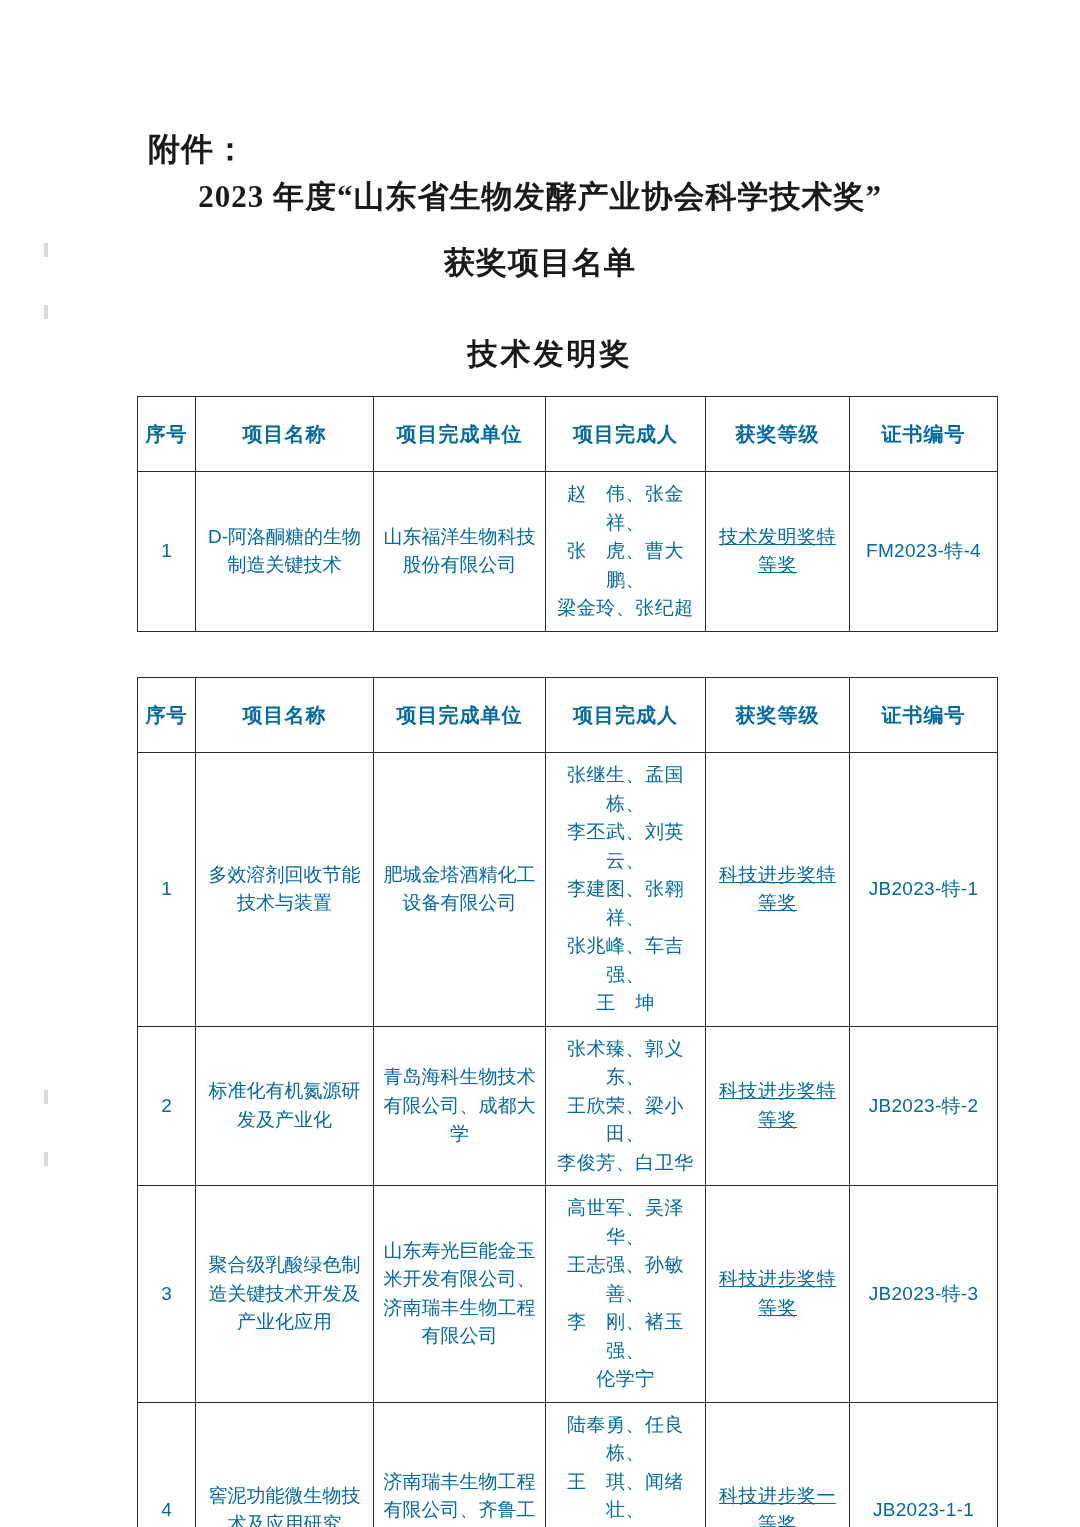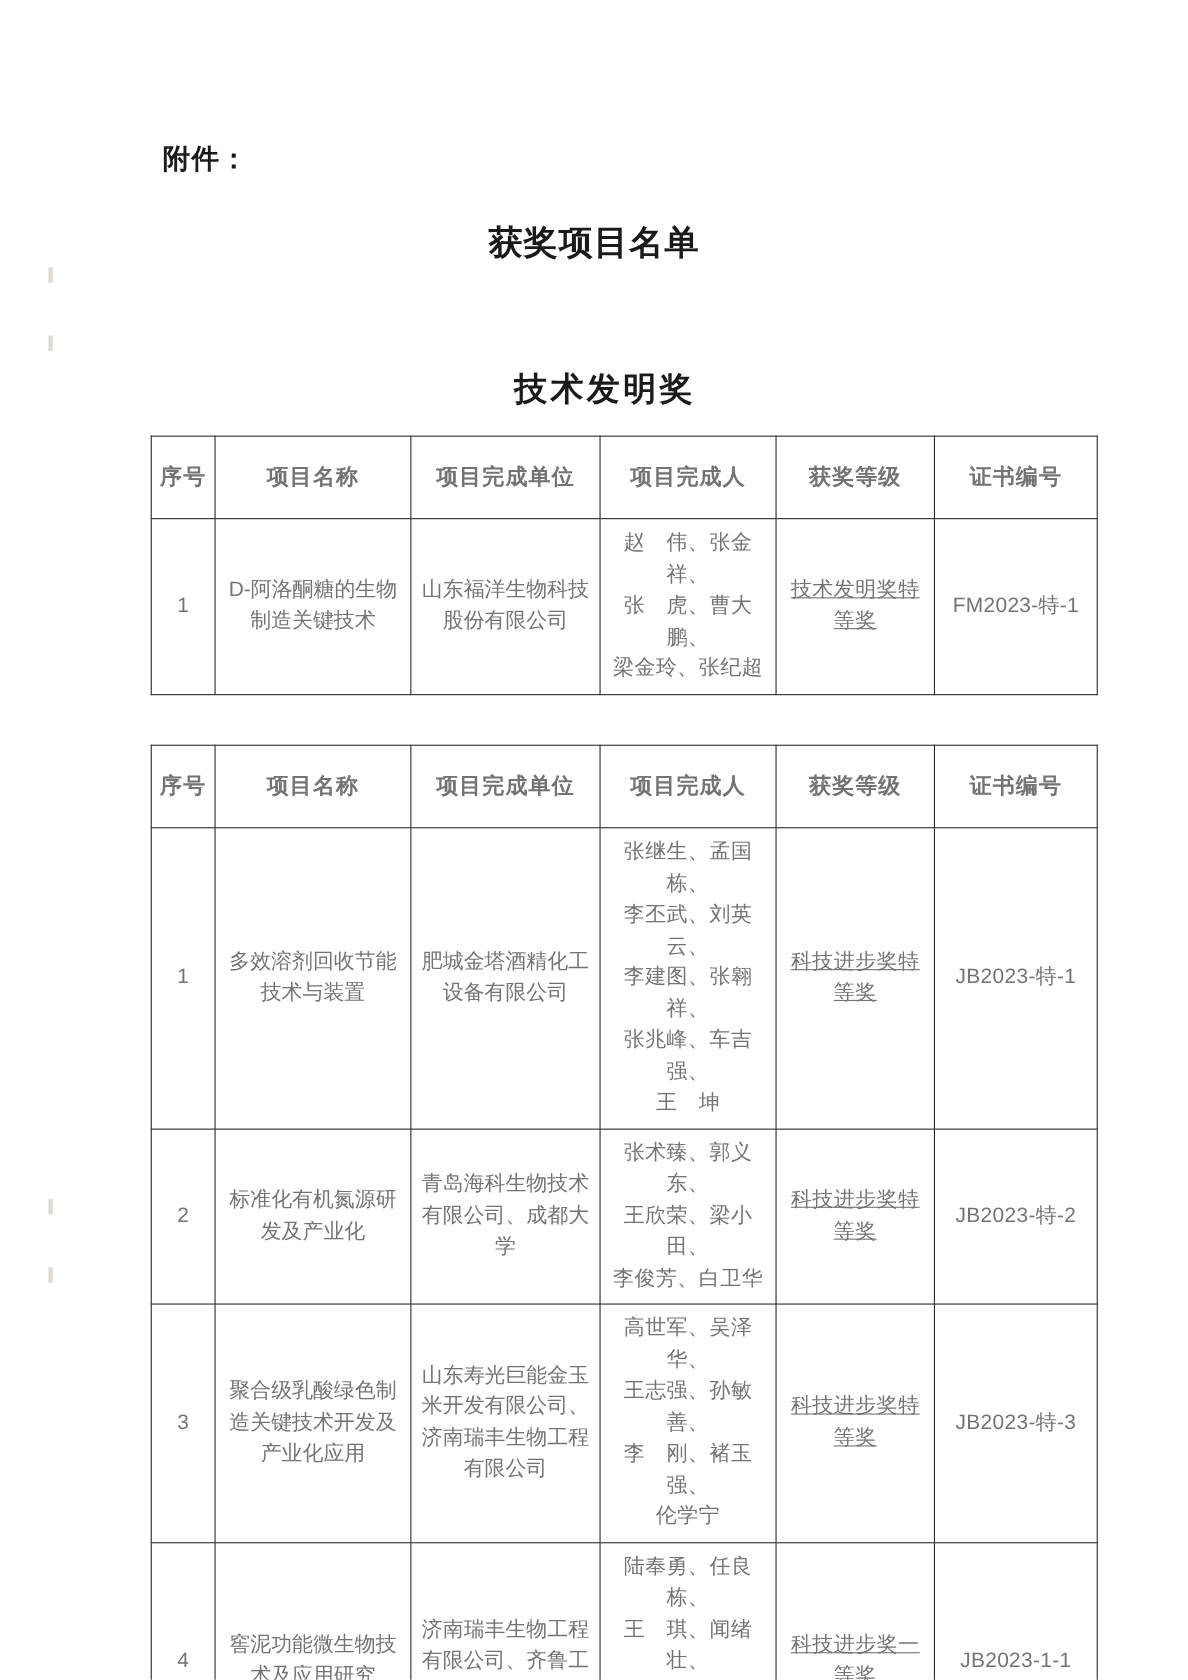--- a/index.html
+++ b/index.html
@@ -27,21 +27,21 @@
     width: 4px;
     height: 14px;
     background: #d9d4cf;
     opacity: .85;
   }
 
   .attach-label {
     position: absolute;
     left: 148px;
     top: 128px;
-    font-size: 25px;
+    font-size: 32px;
     letter-spacing: 1px;
     font-weight: 600;
     font-family: "Liberation Serif", "DejaVu Serif", serif;
   }
 
   .doc-title {
     position: absolute;
     left: 0;
     right: 0;
     top: 176px;
@@ -79,21 +79,21 @@
   }
   table.award-table td,
   table.award-table th {
     border: 1.6px solid #2b2b2b;
     padding: 8px 6px;
     text-align: center;
     vertical-align: middle;
     font-size: 19px;
     line-height: 1.5;
     font-family: "Liberation Sans", "DejaVu Sans", sans-serif;
-    color: #737373;
+    color: #0369a1;
     word-break: break-all;
   }
   table.award-table th {
     font-weight: 700;
     font-size: 20px;
     letter-spacing: 1px;
     height: 58px;
     font-family: "Liberation Serif", "DejaVu Serif", serif;
   }
   .col-no    { width: 58px; }
@@ -121,20 +121,21 @@
 <div class="page">
 
   <span class="scan-mark" style="left:44px; top:243px;"></span>
   <span class="scan-mark" style="left:44px; top:305px;"></span>
   <span class="scan-mark" style="left:44px; top:1090px;"></span>
   <span class="scan-mark" style="left:44px; top:1152px;"></span>
 
   <div class="attach-label">附件：</div>
 
   <div class="doc-title">
+    <span>2023 年度“山东省生物发酵产业协会科学技术奖”</span>
     <span class="line2">获奖项目名单</span>
   </div>
 
   <div class="section-title" id="section-invention-title">技术发明奖</div>
 
   <table class="award-table" id="table-invention">
     <colgroup>
       <col class="col-no">
         <col class="col-name">
         <col class="col-unit">
@@ -154,21 +155,21 @@
     </thead>
     <tbody>
       <tr>
         <td class="cell-no">1</td>
         <td class="cell-name">D-阿洛酮糖的生物制造关键技术</td>
         <td class="cell-unit nowrap-pre">山东福洋生物科技股份有限公司</td>
         <td class="cell-person nowrap-pre">赵　伟、张金祥、
 张　虎、曹大鹏、
 梁金玲、张纪超</td>
         <td class="cell-level">技术发明奖特等奖</td>
-        <td class="cell-cert">FM2023-特-1</td>
+        <td class="cell-cert">FM2023-特-4</td>
       </tr>
     </tbody>
   </table>
 
 
   <table class="award-table" id="table-progress">
     <colgroup>
       <col class="col-no">
         <col class="col-name">
         <col class="col-unit">

